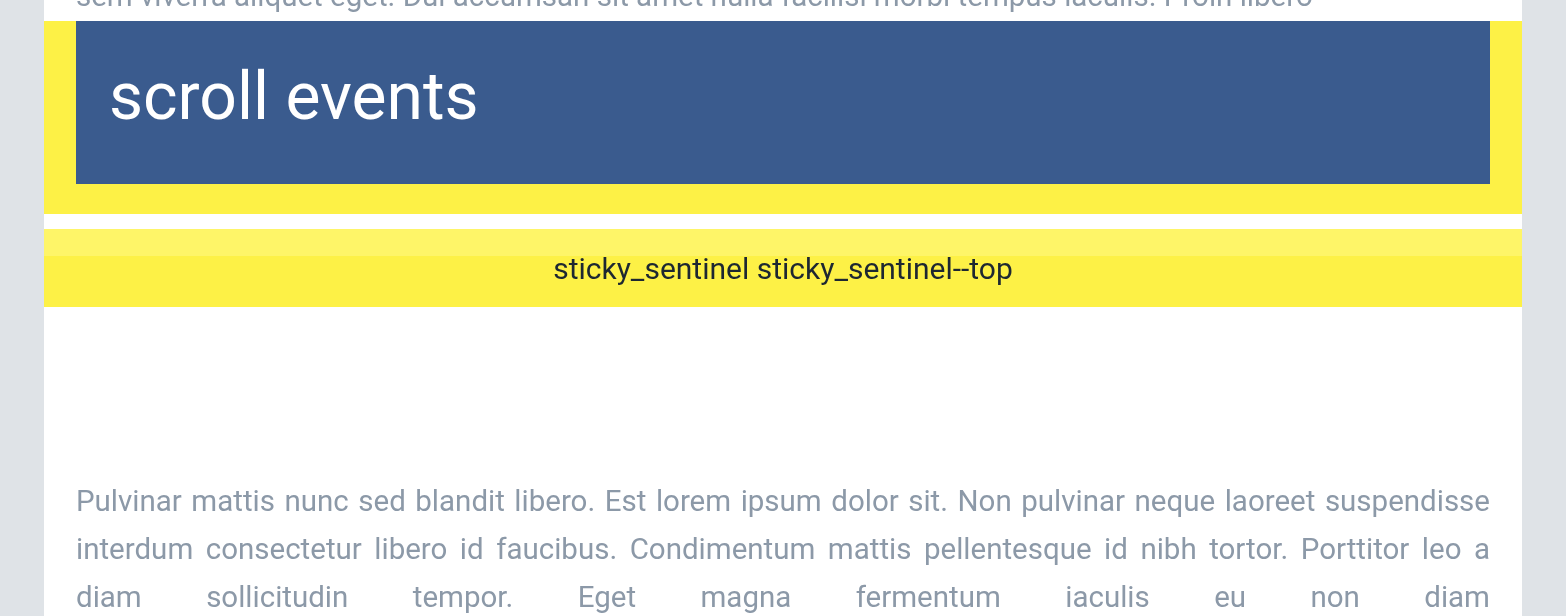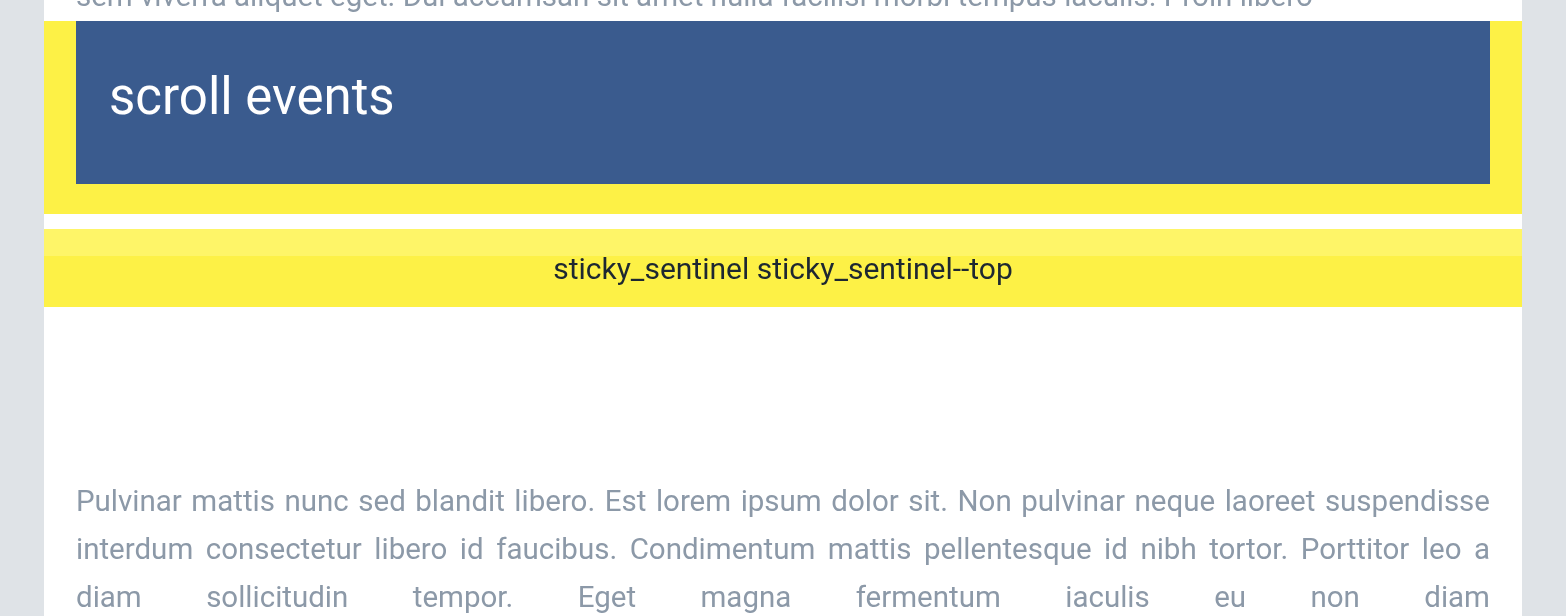--- a/index.html
+++ b/index.html
@@ -48,21 +48,21 @@
     top:0;
     height:163px;
     background:#3a5b8e;
     color:#ffffff;
     display:flex;
     align-items:center;
     padding-left:33px;
     box-sizing:border-box;
   }
   .blue-header-1 .title{
-    font-size:51px;
+    font-size:66px;
     font-weight:400;
     letter-spacing:0px;
     margin-top:-12px;
   }
   
   .yellow-sentinel{
     position:absolute;
     left:0;right:0;
     top:229px;
     height:78px;

